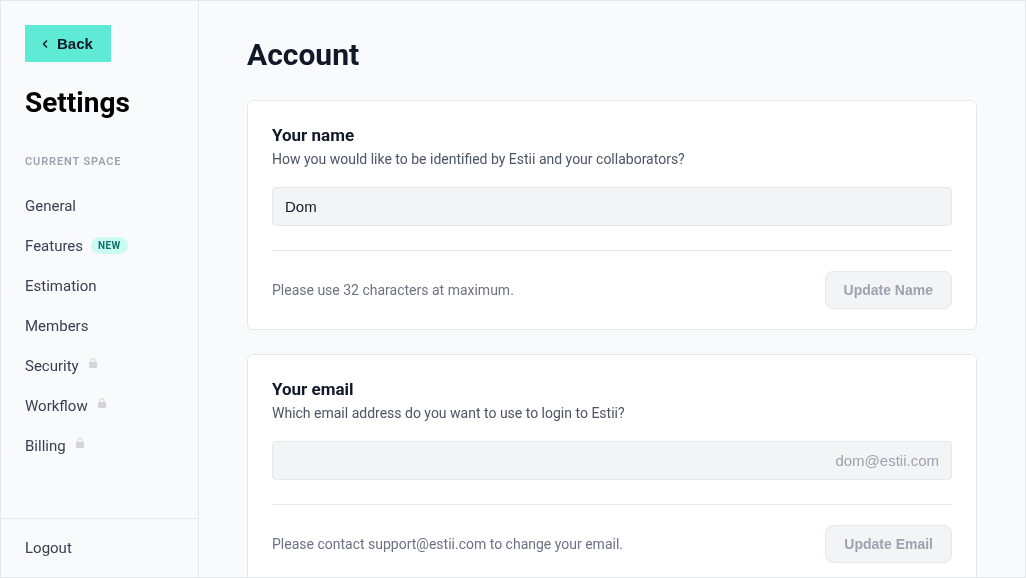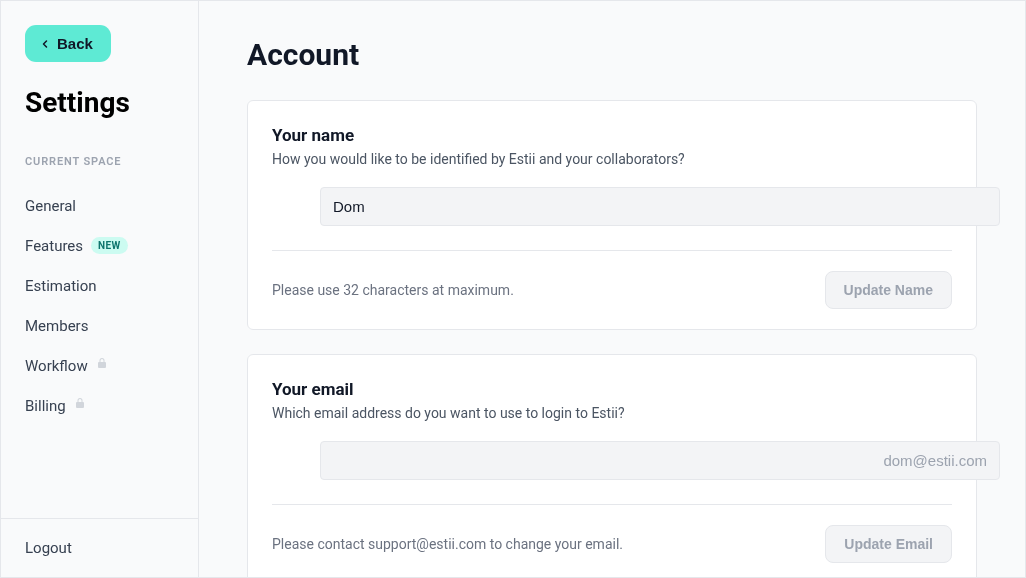--- a/index.html
+++ b/index.html
@@ -39,21 +39,21 @@
     .sidebar-scroll::-webkit-scrollbar-thumb {
       background: #d1d5db;
       border-radius: 4px;
     }
     .back-button {
       display: inline-flex;
       align-items: center;
       gap: 6px;
       background: #5eead4;
       border: none;
-      border-radius: 11px;
+      border-radius: 0;
       padding: 10px 18px 10px 14px;
       font-size: 15px;
       font-weight: 600;
       color: #111827;
       cursor: pointer;
       margin-bottom: 24px;
     }
     .back-button svg {
       width: 12px;
       height: 12px;
@@ -135,21 +135,20 @@
     }
     .text-input {
       width: 100%;
       background: #f3f4f6;
       border: 1px solid #e5e7eb;
       border-radius: 4px;
       padding: 10px 12px;
       font-size: 15px;
       color: #111827;
       margin-bottom: 24px;
-      margin-left: 48px;
     }
     .text-input::placeholder {
       color: #9ca3af;
     }
     .text-input:disabled {
       color: #9ca3af;
       text-align: right;
     }
     .card-footer {
       display: flex;
@@ -192,20 +191,26 @@
     </div>
     <div class="nav-item">
       <span>Features</span>
       <span class="badge-new">NEW</span>
     </div>
     <div class="nav-item">
       <span>Estimation</span>
     </div>
     <div class="nav-item">
       <span>Members</span>
+    </div>
+    <div class="nav-item">
+      <span>Security</span>
+      <svg class="lock-icon" viewBox="0 0 24 24" fill="currentColor">
+          <path d="M12 2a5 5 0 0 0-5 5v3H6a2 2 0 0 0-2 2v8a2 2 0 0 0 2 2h12a2 2 0 0 0 2-2v-8a2 2 0 0 0-2-2h-1V7a5 5 0 0 0-5-5zm-3 5a3 3 0 1 1 6 0v3H9V7z"></path>
+        </svg>
     </div>
     <div class="nav-item">
       <span>Workflow</span>
       <svg class="lock-icon" viewBox="0 0 24 24" fill="currentColor">
           <path d="M12 2a5 5 0 0 0-5 5v3H6a2 2 0 0 0-2 2v8a2 2 0 0 0 2 2h12a2 2 0 0 0 2-2v-8a2 2 0 0 0-2-2h-1V7a5 5 0 0 0-5-5zm-3 5a3 3 0 1 1 6 0v3H9V7z"></path>
         </svg>
     </div>
     <div class="nav-item">
       <span>Billing</span>
       <svg class="lock-icon" viewBox="0 0 24 24" fill="currentColor">

